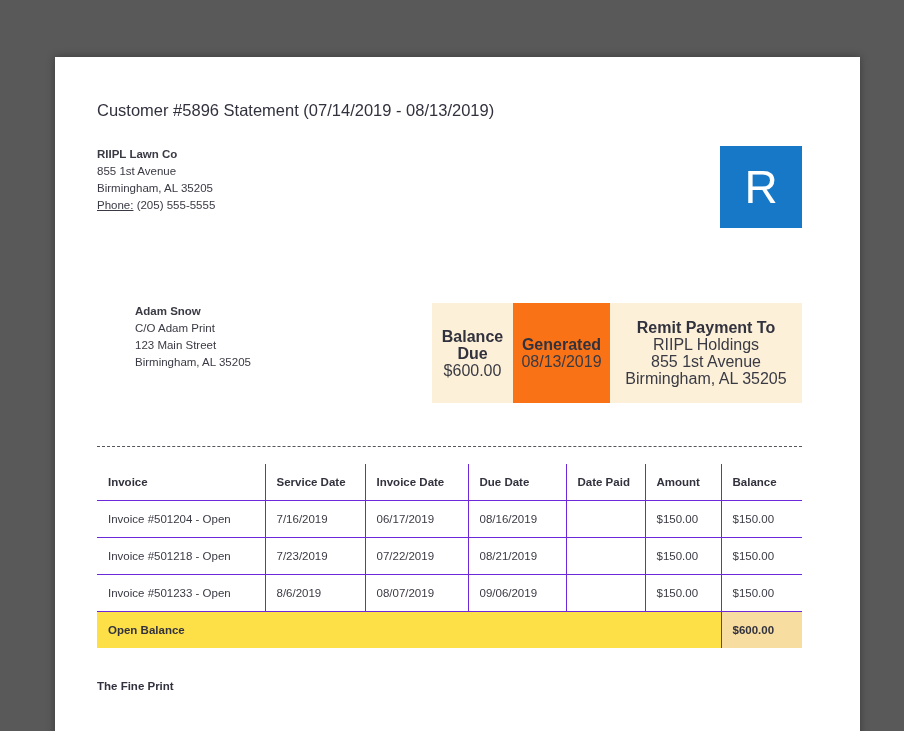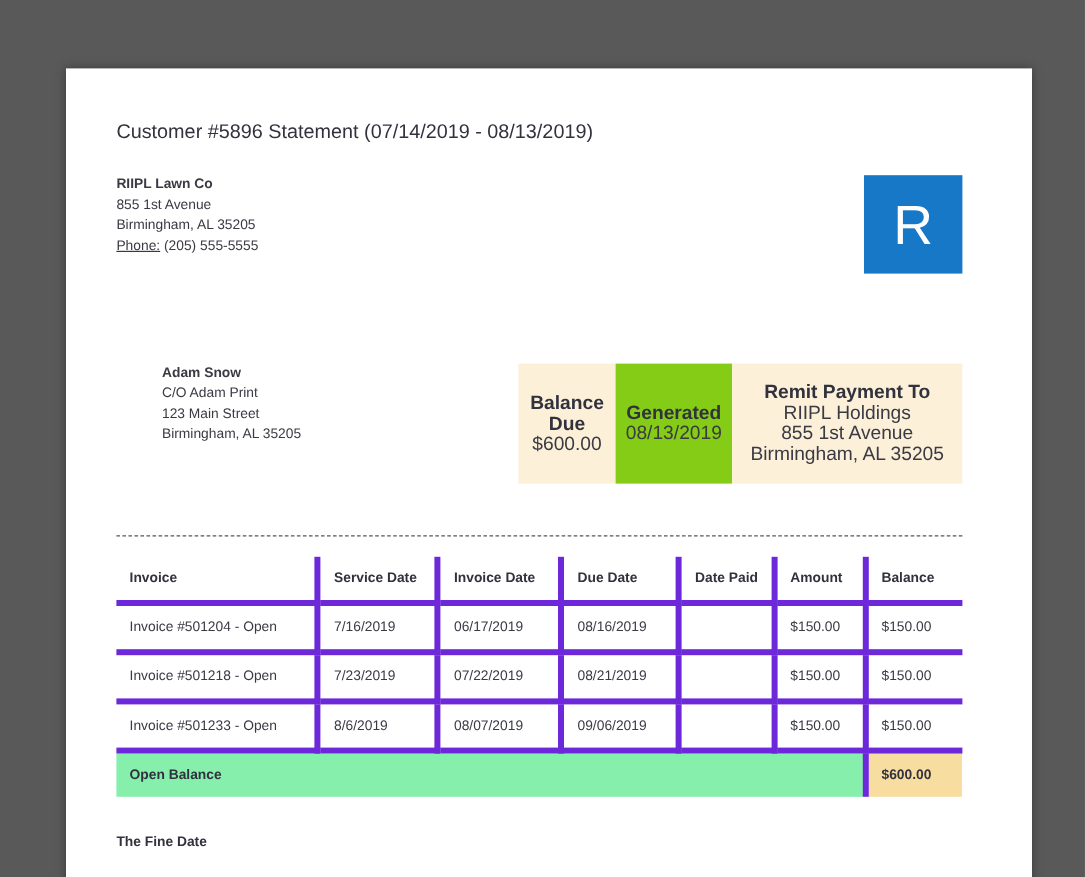--- a/index.html
+++ b/index.html
@@ -68,46 +68,46 @@
     justify-content: center;
     text-align: center;
     font-size: 16px;
     line-height: 17px;
     background: #fcf0d9;
     box-sizing: border-box;
     padding: 4px 6px;
   }
   .sum-cell .lbl { font-weight: 700; color: #32323e; }
   .cell-balance { width: 81px; }
-  .cell-generated { width: 97px; background: #84cc16; }
+  .cell-generated { width: 97px; background: #f97316; }
   .cell-remit { width: 192px; }
   .dashed-divider {
     margin-top: 43px;
     border: none;
     border-top: 1px dashed #55555c;
     height: 0;
   }
   table.invoice-table {
     margin-top: 17px;
     width: 705px;
     border-collapse: collapse;
     border-style: hidden;
     font-size: 11.5px;
     color: #3a3a44;
   }
   .invoice-table th, .invoice-table td {
-    border: 5px solid #6d28d9;
+    border: 1px solid #6d28d9;
     text-align: left;
     padding: 12px 11px;
     white-space: nowrap;
     overflow: hidden;
   }
   .invoice-table th { font-weight: 700; color: #32323e; }
   .footer-label-cell {
-    background: #86efac;
+    background: #fde047;
     font-weight: 700;
     color: #32323e;
   }
   .footer-balance-cell {
     background: #f8dda1;
     font-weight: 700;
     color: #32323e;
   }
   .fine-print-title {
     margin-top: 32px;
@@ -212,15 +212,15 @@
         <td>$150.00</td>
         <td>$150.00</td>
       </tr>
       <tr>
         <td class="footer-label-cell" colspan="6">Open Balance</td>
         <td class="footer-balance-cell">$600.00</td>
       </tr>
     </tbody>
   </table>
 
-  <div class="fine-print-title">The Fine Date</div>
+  <div class="fine-print-title">The Fine Print</div>
 
 </div>
 
 </body></html>

